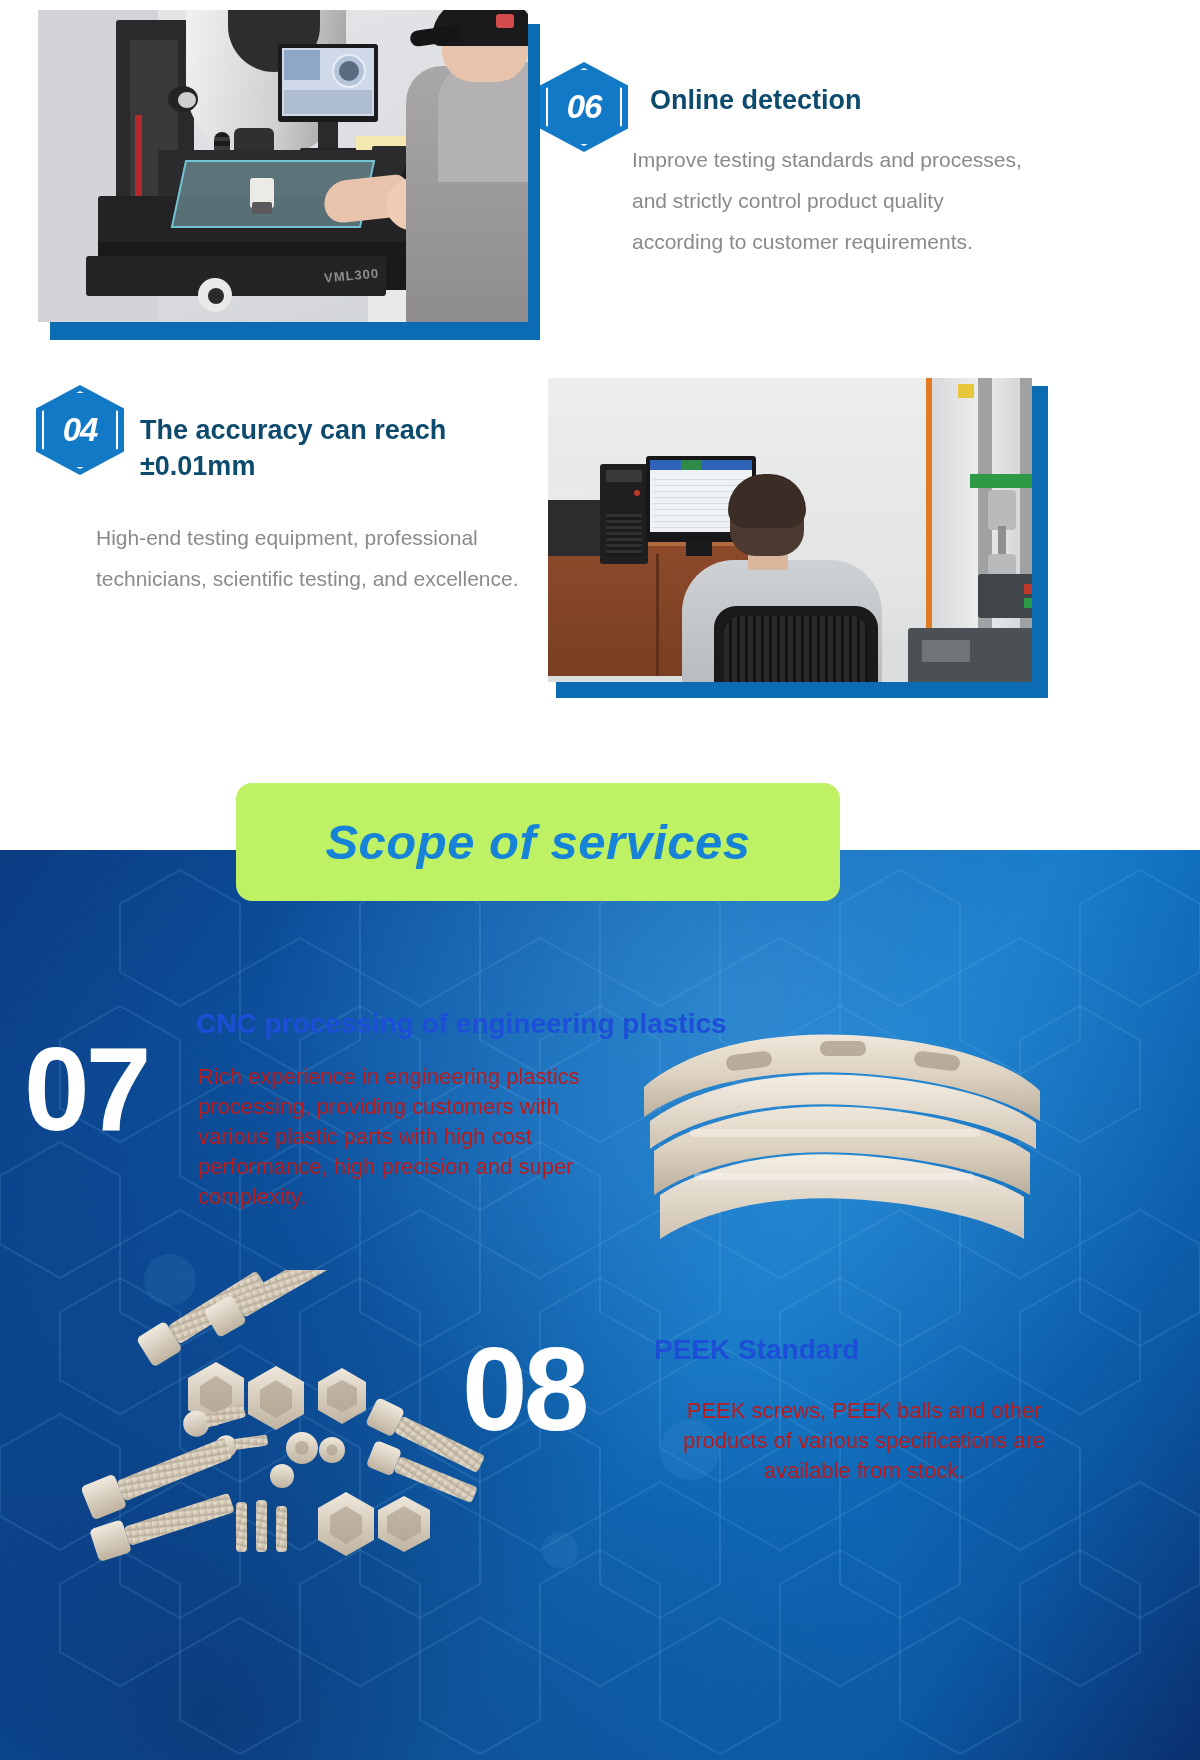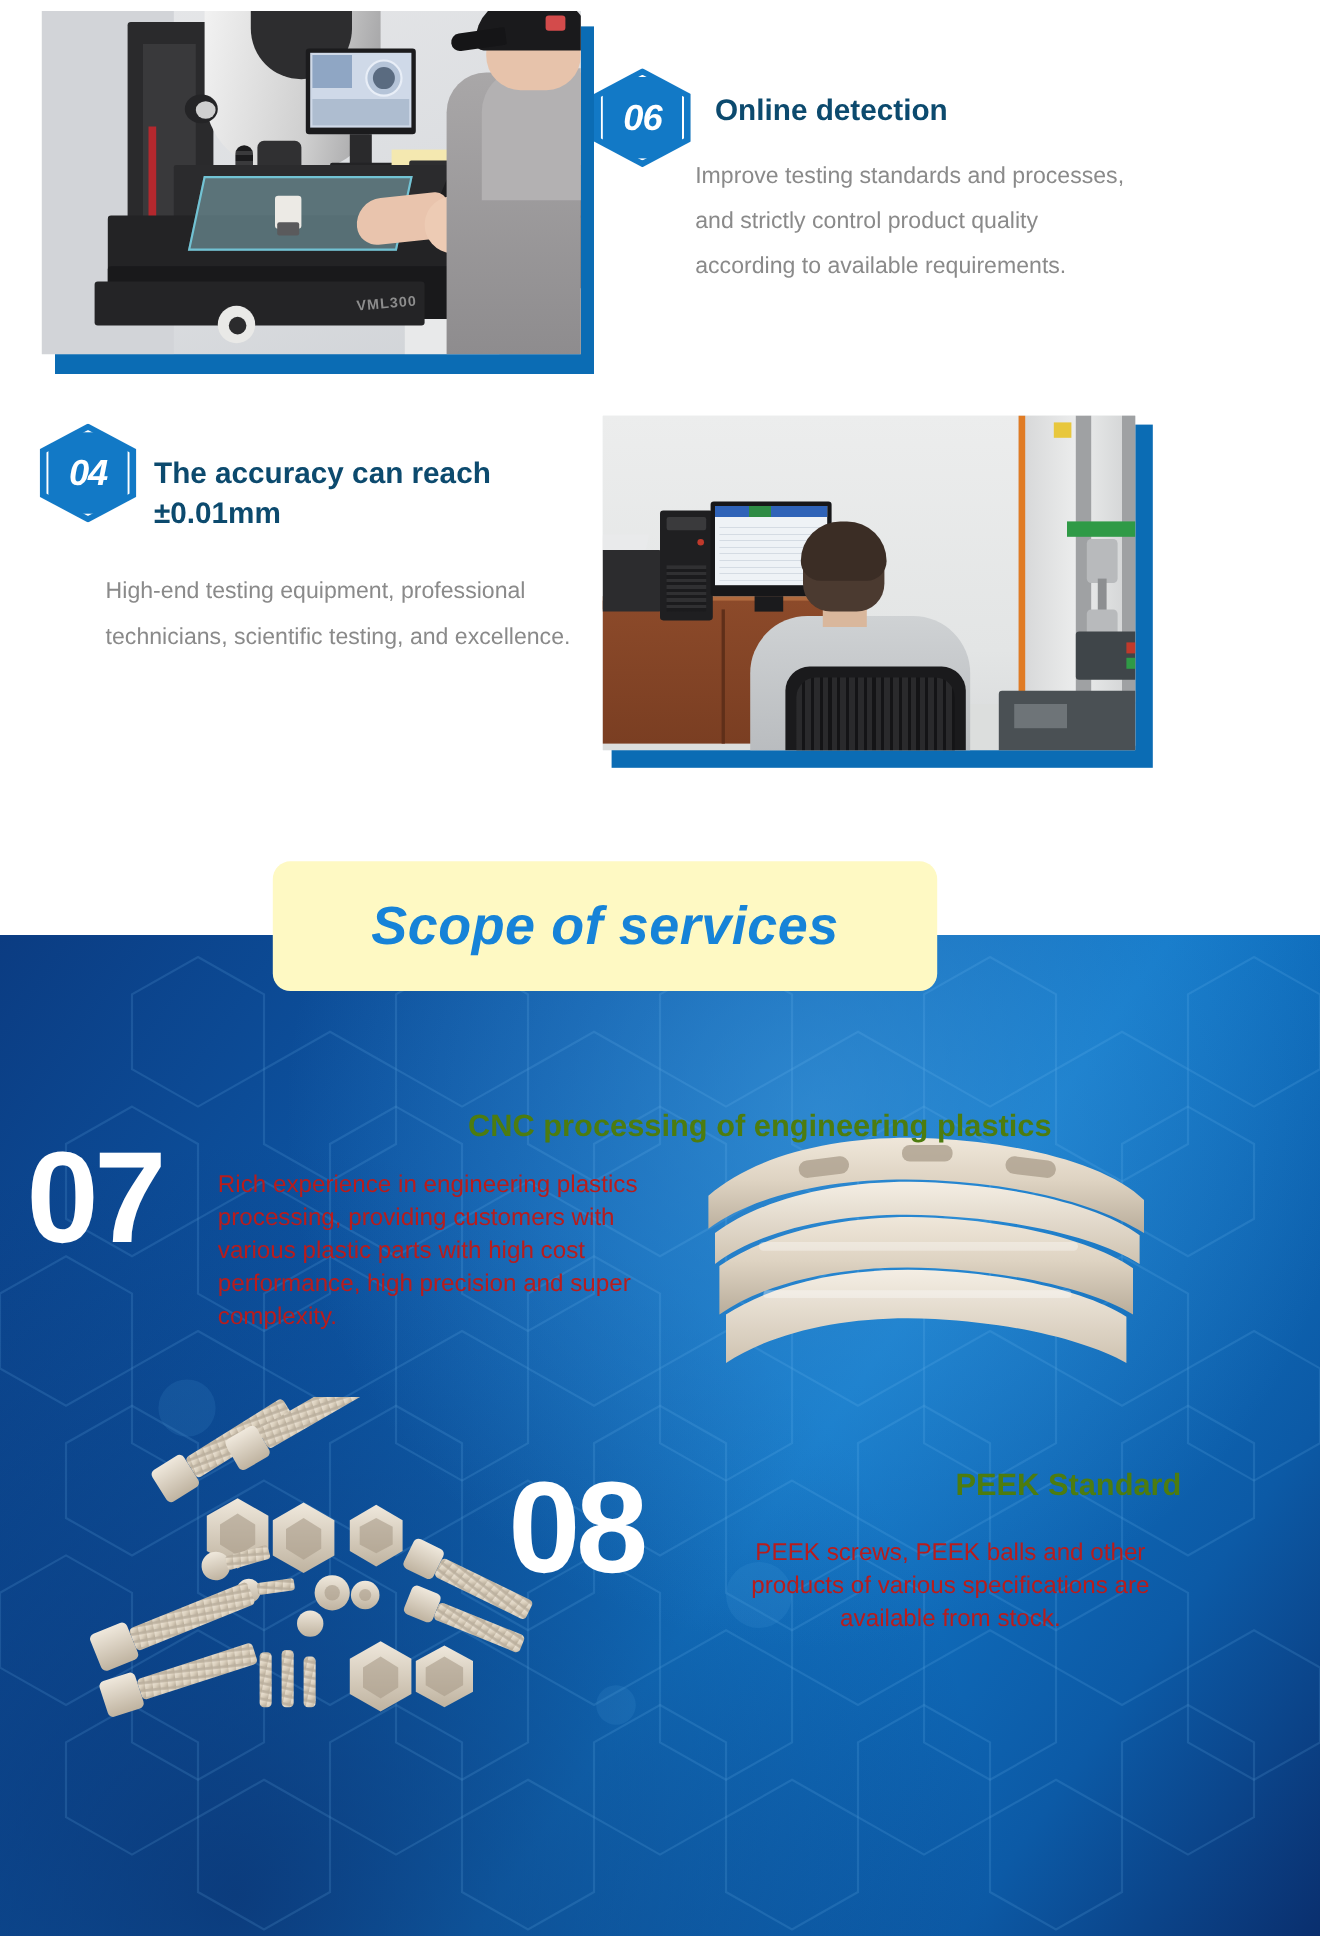--- a/index.html
+++ b/index.html
@@ -163,38 +163,38 @@
     position:absolute; left:0; top:850px; width:1200px; height:910px;
     background:
       radial-gradient(circle at 62% 18%, rgba(70,160,225,.55) 0%, rgba(70,160,225,0) 46%),
       radial-gradient(circle at 18% 96%, rgba(10,45,105,.75) 0%, rgba(10,45,105,0) 52%),
       linear-gradient(125deg,#0b3c82 0%,#0d59a8 32%,#1278c8 58%,#0c5aa6 82%,#0a2f6e 100%);
     overflow:hidden;
   }
   .hex-bg { position:absolute; inset:0; opacity:.5; }
 
   .scope-card {
-    position:absolute; left:248px; top:783px; width:604px; height:118px;
-    background:#fef9c3; border-radius:16px;
+    position:absolute; left:236px; top:783px; width:604px; height:118px;
+    background:#bef264; border-radius:16px;
     display:flex; align-items:center; justify-content:center;
     z-index:4;
   }
   .scope-title {
     font: italic bold 49px "Liberation Sans", sans-serif;
     color:#1683d8; letter-spacing:.5px;
   }
 
   .big-num {
     position:absolute; color:#ffffff;
     font: bold 118px/1 "Liberation Sans", sans-serif;
     letter-spacing:-4px; z-index:3;
   }
   .svc-title {
-    position:absolute; color:#4d7c0f;
-    font: bold 28px/1.3 "Liberation Sans", sans-serif; z-index:3;text-align:right;
+    position:absolute; color:#1d4ed8;
+    font: bold 28px/1.3 "Liberation Sans", sans-serif; z-index:3;
   }
   .svc-body {
     position:absolute; color:#b91c1c;
     font: 22px/1.36 "Liberation Sans", sans-serif; z-index:3;
   }
 
   
   .peek-part { position:absolute; left:630px; top:1025px; width:420px; height:250px; z-index:2; }
   
   .peek-fasteners { position:absolute; left:30px; top:1270px; width:470px; height:300px; z-index:2; }
@@ -260,21 +260,21 @@
     </div>
 
     <div class="hex-badge" style="left:540px; top:62px;">
       <div class="hex-shape"></div>
       <div class="hex-inner"></div>
       <div class="hex-num">06</div>
     </div>
 
     <div class="block-title" style="left:650px; top:82px; width:470px;">Online detection</div>
 
-    <div class="block-body" style="left:632px; top:140px; width:390px;">Improve testing standards and processes, and strictly control product quality according to available requirements.</div>
+    <div class="block-body" style="left:632px; top:140px; width:390px;">Improve testing standards and processes, and strictly control product quality according to customer requirements.</div>
 
     <div class="photo-frame" id="photo2-frame">
       <div class="accent"></div>
       <div class="photo">
         <div class="scene">
           <div class="p2-wall"></div>
           <div class="p2-floor"></div>
 
           <div class="p2-machine"></div>
           <div class="p2-orange"></div>

